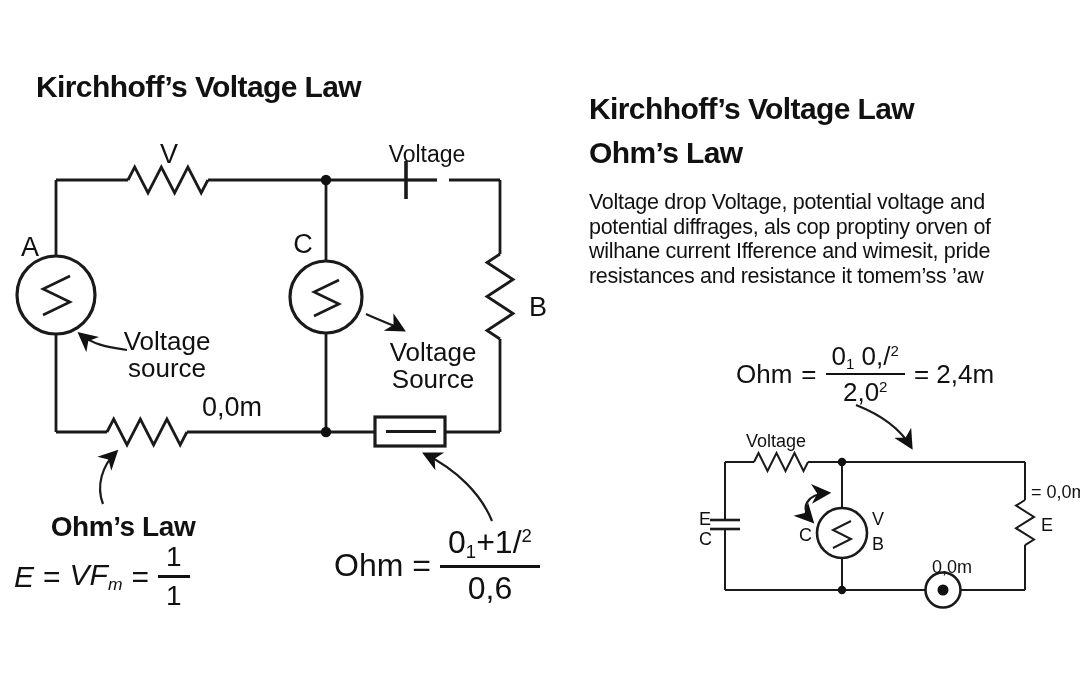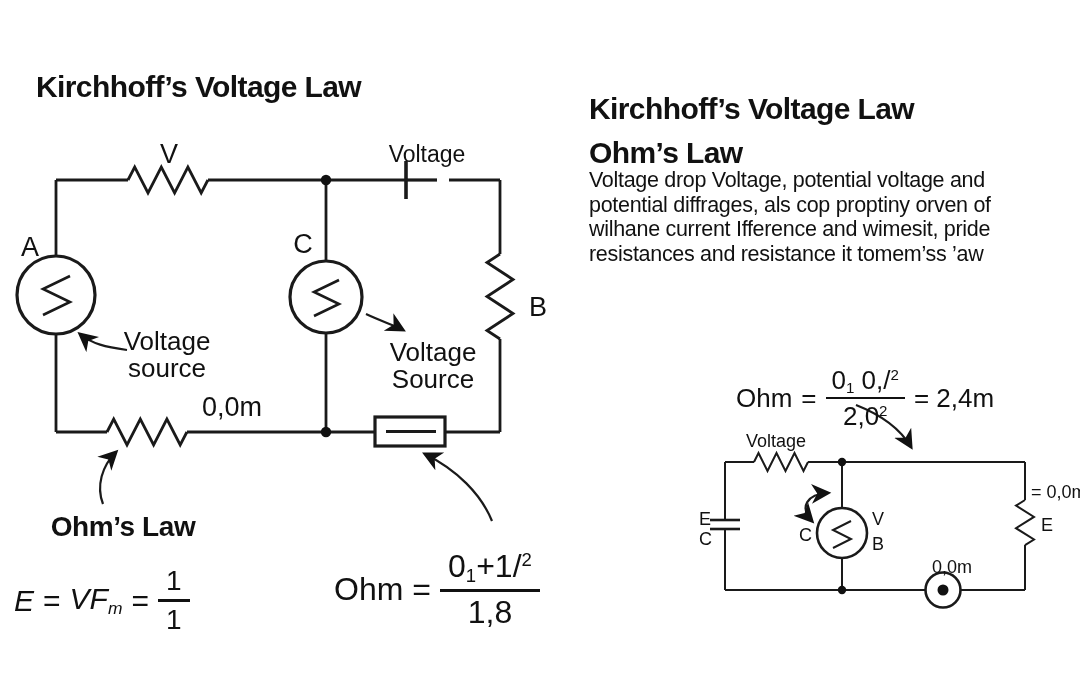--- a/index.html
+++ b/index.html
@@ -4,22 +4,22 @@
 <style>
   html,body{margin:0;padding:0;background:#ffffff;}
   .canvas{position:relative;width:1080px;height:675px;background:#ffffff;overflow:hidden;
           font-family:"Liberation Sans",sans-serif;color:#111;}
   .abs{position:absolute;}
   svg{position:absolute;left:0;top:0;}
   svg text{font-family:"Liberation Sans",sans-serif;fill:#111;}
   .title{font-weight:700;font-size:30px;letter-spacing:-0.6px;white-space:nowrap;}
   .rp-title{font-weight:700;font-size:30px;letter-spacing:-0.6px;line-height:1;white-space:nowrap;}
   .rp-title2{margin-top:14px;}
-  .para{font-size:21.5px;line-height:24.5px;letter-spacing:-0.3px;}
-  .eq{display:flex;align-items:center;white-space:pre;margin-top:24px;}
+  .para{margin-top:22px;font-size:21.5px;line-height:24.5px;letter-spacing:-0.3px;}
+  .eq{display:flex;align-items:center;white-space:pre;}
   .eq > span, .eq > div{margin-right:9px;}
   .eq > *:last-child{margin-right:0;}
   .frac{display:inline-flex;flex-direction:column;align-items:center;text-align:left;}
   .frac .num{border-bottom:3px solid #111;padding:0 8px 2px;}
   .frac .den{padding-top:2px;}
   .sub{font-size:0.58em;vertical-align:-0.28em;}
   .sup{font-size:0.58em;vertical-align:0.62em;}
   .it{font-style:italic;}
   #left-title{left:36px;top:70px;}
   #ohms-law-label{left:44px;top:511px;width:158px;text-align:center;font-size:28px;font-weight:700;letter-spacing:-0.4px;}
@@ -152,21 +152,21 @@
       <div class="num">1</div>
       <div class="den">1</div>
     </div>
   </div>
 
   <div class="abs eq" id="eq-mid">
     <span>Ohm</span>
     <span>=</span>
     <div class="frac">
       <div class="num"><span>0</span><span class="sub">1</span><span>+1/</span><span class="sup">2</span></div>
-      <div class="den">1,8</div>
+      <div class="den">0,6</div>
     </div>
   </div>
 
   <div class="abs" id="right-block">
     <div class="rp-title">Kirchhoff’s Voltage Law</div>
     <div class="rp-title rp-title2">Ohm’s Law</div>
     <div class="para">
       <div>Voltage drop Voltage,  potential voltage and</div>
       <div>potential diffrages, als cop proptiny orven of</div>
       <div>wilhane current Ifference and wimesit, pride</div>

